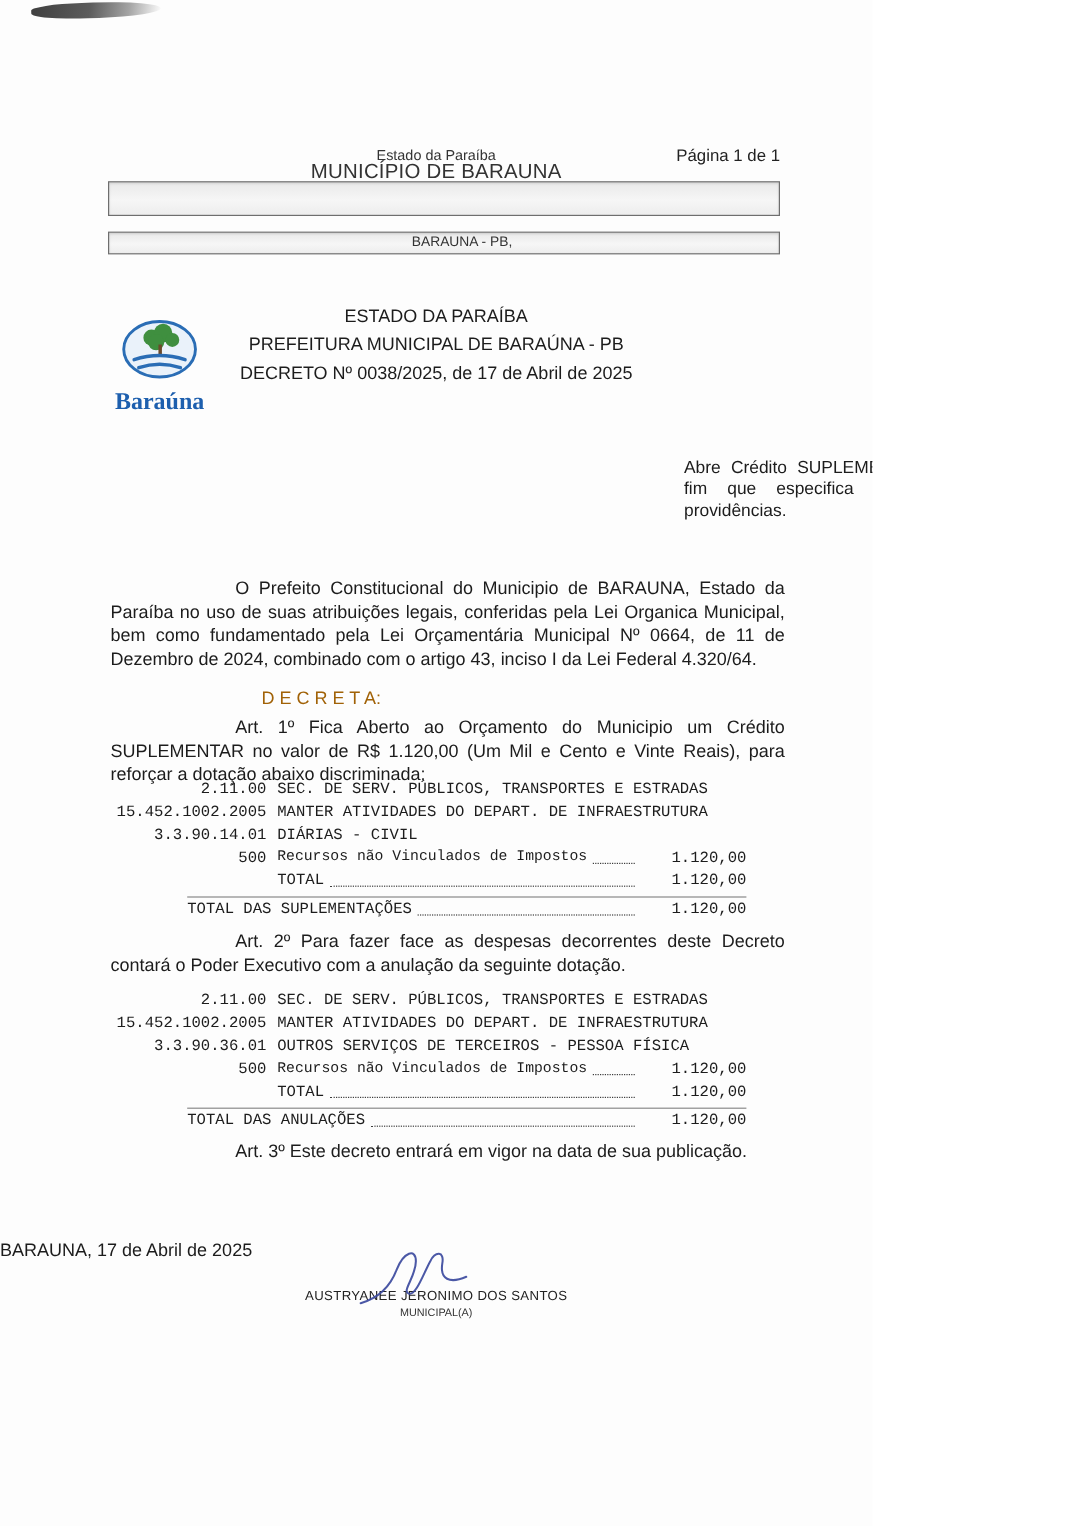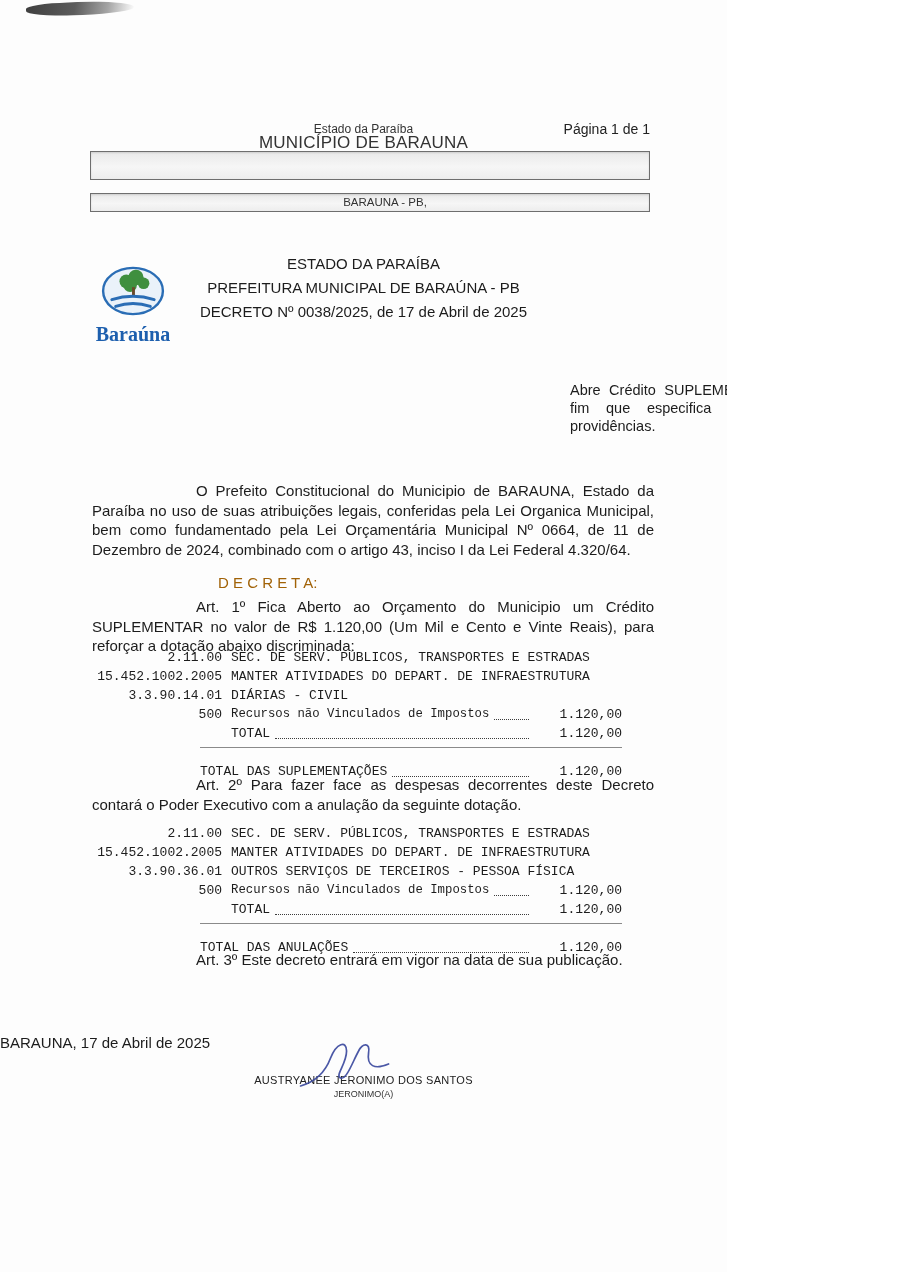--- a/index.html
+++ b/index.html
@@ -42,21 +42,21 @@
   .art3 { top:950px; }
   .btable { position:absolute; left:92px; right:105px; font-size:13px; color:#1c1c1c; }
   .btable.t1 { top:648px; }
   .btable.t2 { top:824px; }
   .t-row { display:flex; align-items:flex-end; line-height:19px;font-family:Liberation Mono, monospace; }
   .t-code { flex:0 0 130px; width:130px; text-align:right; margin-right:9px; }
   .t-desc { white-space:nowrap; }
   .t-row.small .t-desc { font-size:12.3px; }
   .t-dots { flex:1 1 auto; border-bottom:1.5px dotted #3c3c3c; margin:0 5px; position:relative; top:-4px; min-width:20px; }
   .t-amt { flex:0 0 88px; text-align:right; }
-  .t-row.sep { margin-left:108px; border-top:1px solid #8a8a8a; padding-top:14px; margin-top:4px; }
+  .t-row.sep { margin-left:64px; border-top:1px solid #8a8a8a; padding-top:0; margin-top:4px; }
   .dateline { position:absolute; top:1034px; left:0; right:0; text-align:left; font-size:15px; color:#1c1c1c; }
   .sig-block { position:absolute; top:1070px; left:0; right:0; text-align:center; }
   .sig-name { font-size:11px; letter-spacing:.3px; color:#222; position:relative; display:inline-block; }
   .sig-role { font-size:9px; color:#333; margin-top:1px; }
   .sig-svg { position:absolute; left:50%; transform:translateX(-62%); top:-36px; pointer-events:none; }
 </style>
 </head>
 <body>
 
 <div class="page">
@@ -171,16 +171,16 @@
 
   <div class="dateline">BARAUNA, 17 de Abril de 2025</div>
 
   <div class="sig-block">
     <div class="sig-name">
       <svg class="sig-svg" width="112" height="56" viewBox="0 0 112 56">
         <path d="M6 48 C 20 44, 30 36, 36 20 C 42 5, 52 2, 52 13 C 52 26, 40 38, 46 40 C 52 42, 58 24, 64 13 C 68 5, 76 4, 74 15 C 72 28, 80 32, 94 26" fill="none" stroke="#3c4a9e" stroke-width="1.7" stroke-linecap="round" opacity="0.92"></path>
       </svg>
       <span>AUSTRYANEE JERONIMO DOS SANTOS</span>
     </div>
-    <div class="sig-role">JERONIMO(A)</div>
+    <div class="sig-role">MUNICIPAL(A)</div>
   </div>
 
 </div>
 
 </body></html>

